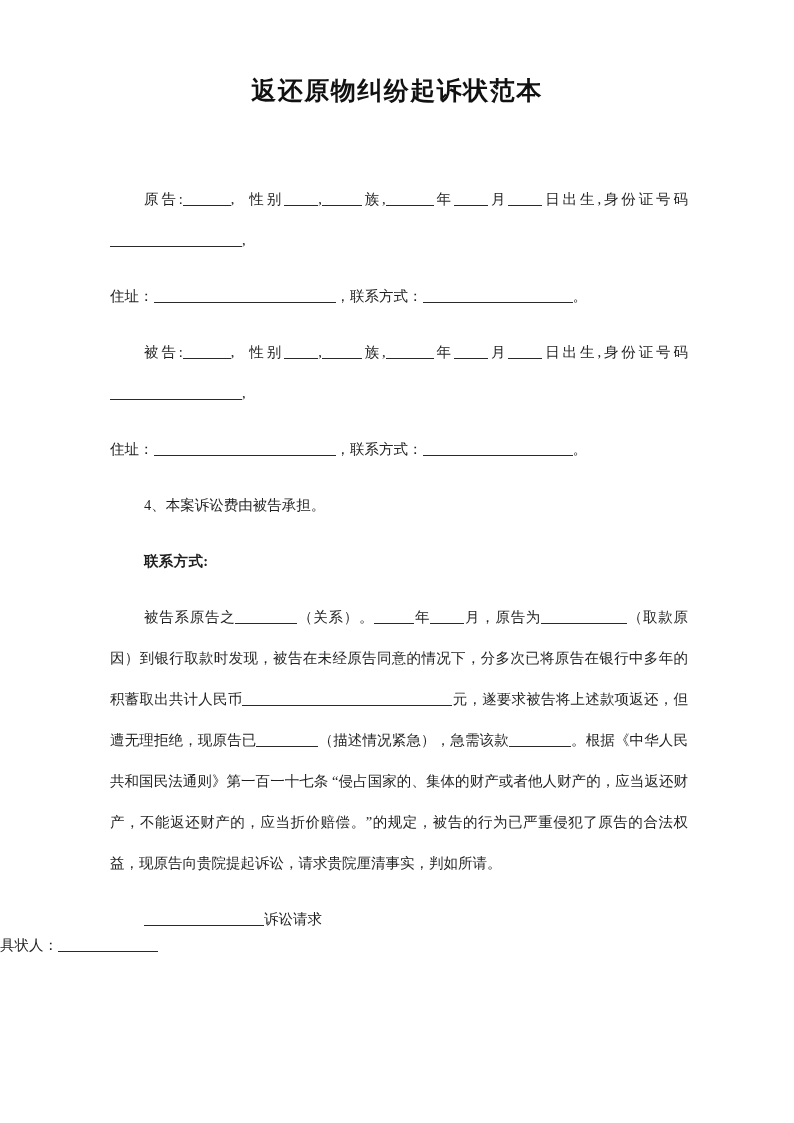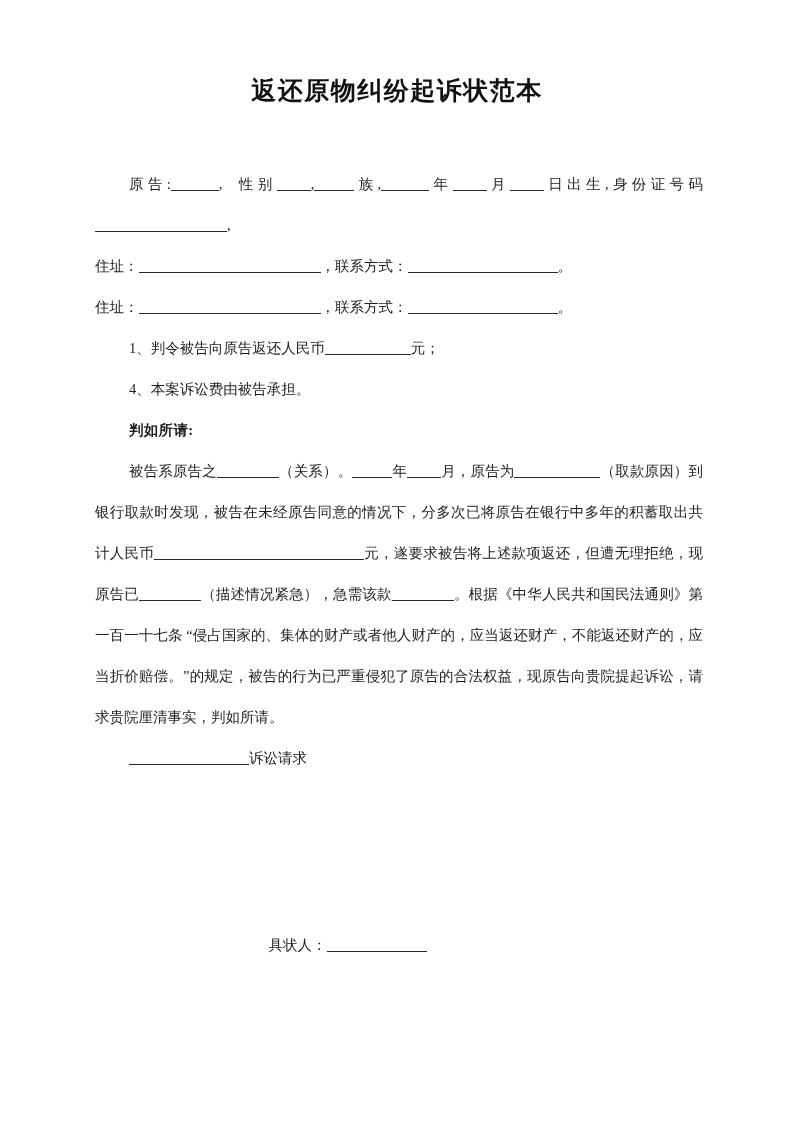--- a/index.html
+++ b/index.html
@@ -38,21 +38,21 @@
     position: absolute;
     top: 164px;
     left: 95px;
     width: 608px;
   }
 
   .para {
     font-size: 14.5px;
     line-height: 41px;
     color: #1f1f1f;
-    margin: 0;
+    margin: 15px;
     text-align: justify;
     text-justify: inter-ideograph;
     white-space: normal;
   }
   .para.indent {
     text-indent: 34px;
   }
   .para.heading {
     font-weight: bold;
     text-indent: 34px;
@@ -78,21 +78,21 @@
   .w210 { width: 210px; }
 
   .gap-small { display: inline-block; width: 12px; }
 
   
   .sign-block {
     position: absolute;
     top: 922px;
     left: 0;
     width: 703px;
-    text-align: center;
+    text-align: left;
     font-size: 14.5px;
     line-height: 46px;
     color: #1f1f1f;
   }
   .sign-line {
     display: block;
     padding-right: 8px;
   }
   .sign-date {
     display: block;
@@ -105,29 +105,29 @@
 <div class="page">
 
   <div class="doc-title">返还原物纠纷起诉状范本</div>
 
   <div class="body-block">
 
     <p class="para indent"><span>原告:</span><span class="u-sp w48"></span>,<span class="gap-small"></span><span>性别</span><span class="u-sp w34"></span>,<span class="u-sp w40"></span><span>族,</span><span class="u-sp w48"></span><span>年</span><span class="u-sp w34"></span><span>月</span><span class="u-sp w34"></span><span>日出生,</span><span>身份证号码</span><span class="u-sp w132"></span>,</p>
 
     <p class="para"><span>住址：</span><span class="u-sp w182"></span>，<span>联系方式：</span><span class="u-sp w150"></span>。</p>
 
+    <p class="para indent"><span>被告:</span><span class="u-sp w48"></span>,<span class="gap-small"></span><span>性别</span><span class="u-sp w34"></span>,<span class="u-sp w40"></span><span>族,</span><span class="u-sp w48"></span><span>年</span><span class="u-sp w34"></span><span>月</span><span class="u-sp w34"></span><span>日出生,</span><span>身份证号码</span><span class="u-sp w132"></span>,</p>
 
     <p class="para"><span>住址：</span><span class="u-sp w182"></span>，<span>联系方式：</span><span class="u-sp w150"></span>。</p>
 
 
-    <p class="para indent"><span>1、判令被告向原告返还人民币</span><span class="u-sp w86"></span><span>元；</span></p>
 
     <p class="para indent">4、本案诉讼费由被告承担。</p>
 
-    <p class="para heading">判如所请:</p>
+    <p class="para heading">联系方式:</p>
 
     <p class="para indent"><span>被告系原告之</span><span class="u-sp w62"></span><span>（关系）。</span><span class="u-sp w40"></span><span>年</span><span class="u-sp w34"></span><span>月，原告为</span><span class="u-sp w86"></span><span>（取款原因）到银行取款时发现，被告在未经原告同意的情况下，分多次已将原告在银行中多年的积蓄取出共计人民币</span><span class="u-sp w210"></span><span>元，遂要求被告将上述款项返还，但遭无理拒绝，现原告已</span><span class="u-sp w62"></span><span>（描述情况紧急），急需该款</span><span class="u-sp w62"></span><span>。根据《中华人民共和国民法通则》第一百一十七条 “侵占国家的、集体的财产或者他人财产的，应当返还财产，不能返还财产的，应当折价赔偿。”的规定，被告的行为已严重侵犯了原告的合法权益，现原告向贵院提起诉讼，请求贵院厘清事实，判如所请。</span></p>
 
 
     <p class="para indent"><span class="u-sp w120"></span><span>诉讼请求</span></p>
 
   </div>
 
   <div class="sign-block">
     <span class="sign-line"><span>具状人：</span><span class="u-sp w100"></span></span>

